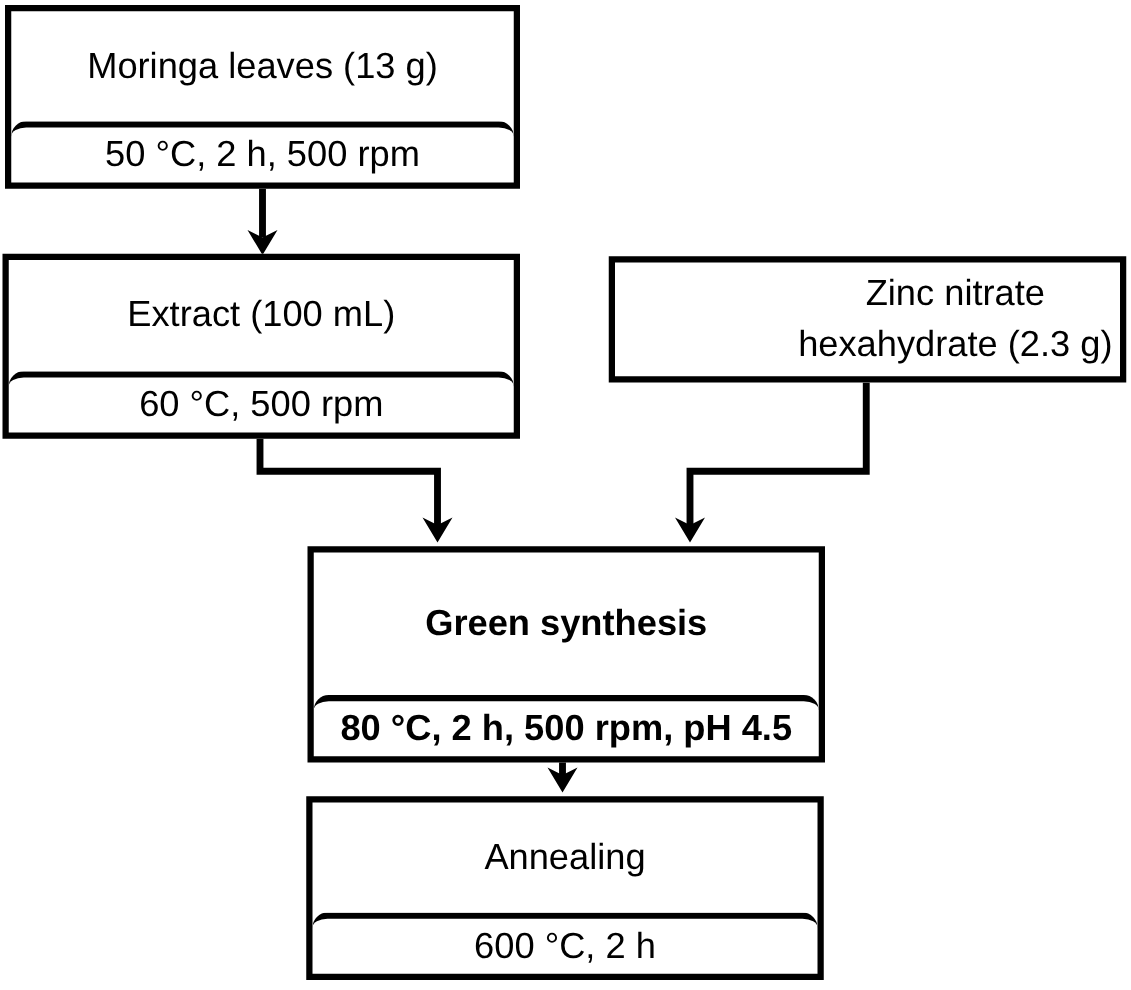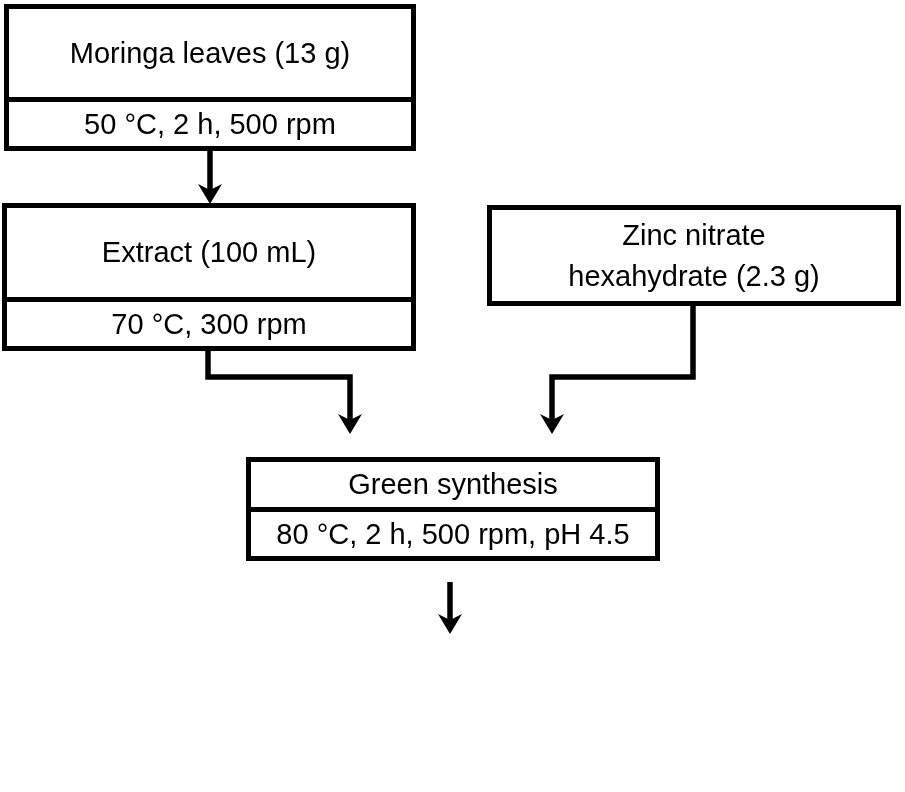--- a/index.html
+++ b/index.html
@@ -52,26 +52,27 @@
     align-items: center;
     padding: 0 6px;
   }
   .box-cond {
     flex: 0 0 44px;
     border-top: 5px solid var(--line, #000000);
     display: flex;
     align-items: center;
     justify-content: center;
     padding: 0 6px;
+    border-radius: 12px;
   }
   
   #box-moringa        { left: 4px;   top: 4px;   width: 412px; height: 147px; }
   #box-extract        { left: 2px;   top: 203px; width: 414px; height: 148px; }
-  #box-zinc-nitrate   { left: 487px; top: 205px; width: 414px; height: 101px; }
-  #box-green-synthesis{ left: 246px; top: 457px; width: 414px; height: 104px; }
+  #box-zinc-nitrate   { left: 487px; top: 205px; width: 414px; height: 101px; align-items: flex-end; }
+  #box-green-synthesis{ left: 246px; top: 437px; width: 414px; height: 173px; font-weight: bold; }
   #box-annealing      { left: 245px; top: 637px; width: 414px; height: 147px; }
 </style>
 </head>
 <body>
 
 <div class="canvas" style="--line: #000000; --text: #000000; --bg: #ffffff;">
 
   <svg class="connector-layer" viewBox="0 0 905 792" aria-hidden="true">
 
     <g>
@@ -99,31 +100,37 @@
     <div class="box-title">
       <div>Moringa leaves (13 g)</div>
     </div>
     <div class="box-cond">50 °C, 2 h, 500 rpm</div>
   </div>
 
   <div class="box" id="box-extract">
     <div class="box-title">
       <div>Extract (100 mL)</div>
     </div>
-    <div class="box-cond">70 °C, 300 rpm</div>
+    <div class="box-cond">60 °C, 500 rpm</div>
   </div>
 
   <div class="box" id="box-zinc-nitrate">
     <div class="box-title">
       <div>Zinc nitrate</div>
       <div>hexahydrate (2.3 g)</div>
     </div>
   </div>
 
   <div class="box" id="box-green-synthesis">
     <div class="box-title">
       <div>Green synthesis</div>
     </div>
     <div class="box-cond">80 °C, 2 h, 500 rpm, pH 4.5</div>
   </div>
 
+  <div class="box" id="box-annealing">
+    <div class="box-title">
+      <div>Annealing</div>
+    </div>
+    <div class="box-cond">600 °C, 2 h</div>
+  </div>
 
 </div>
 
 </body></html>

